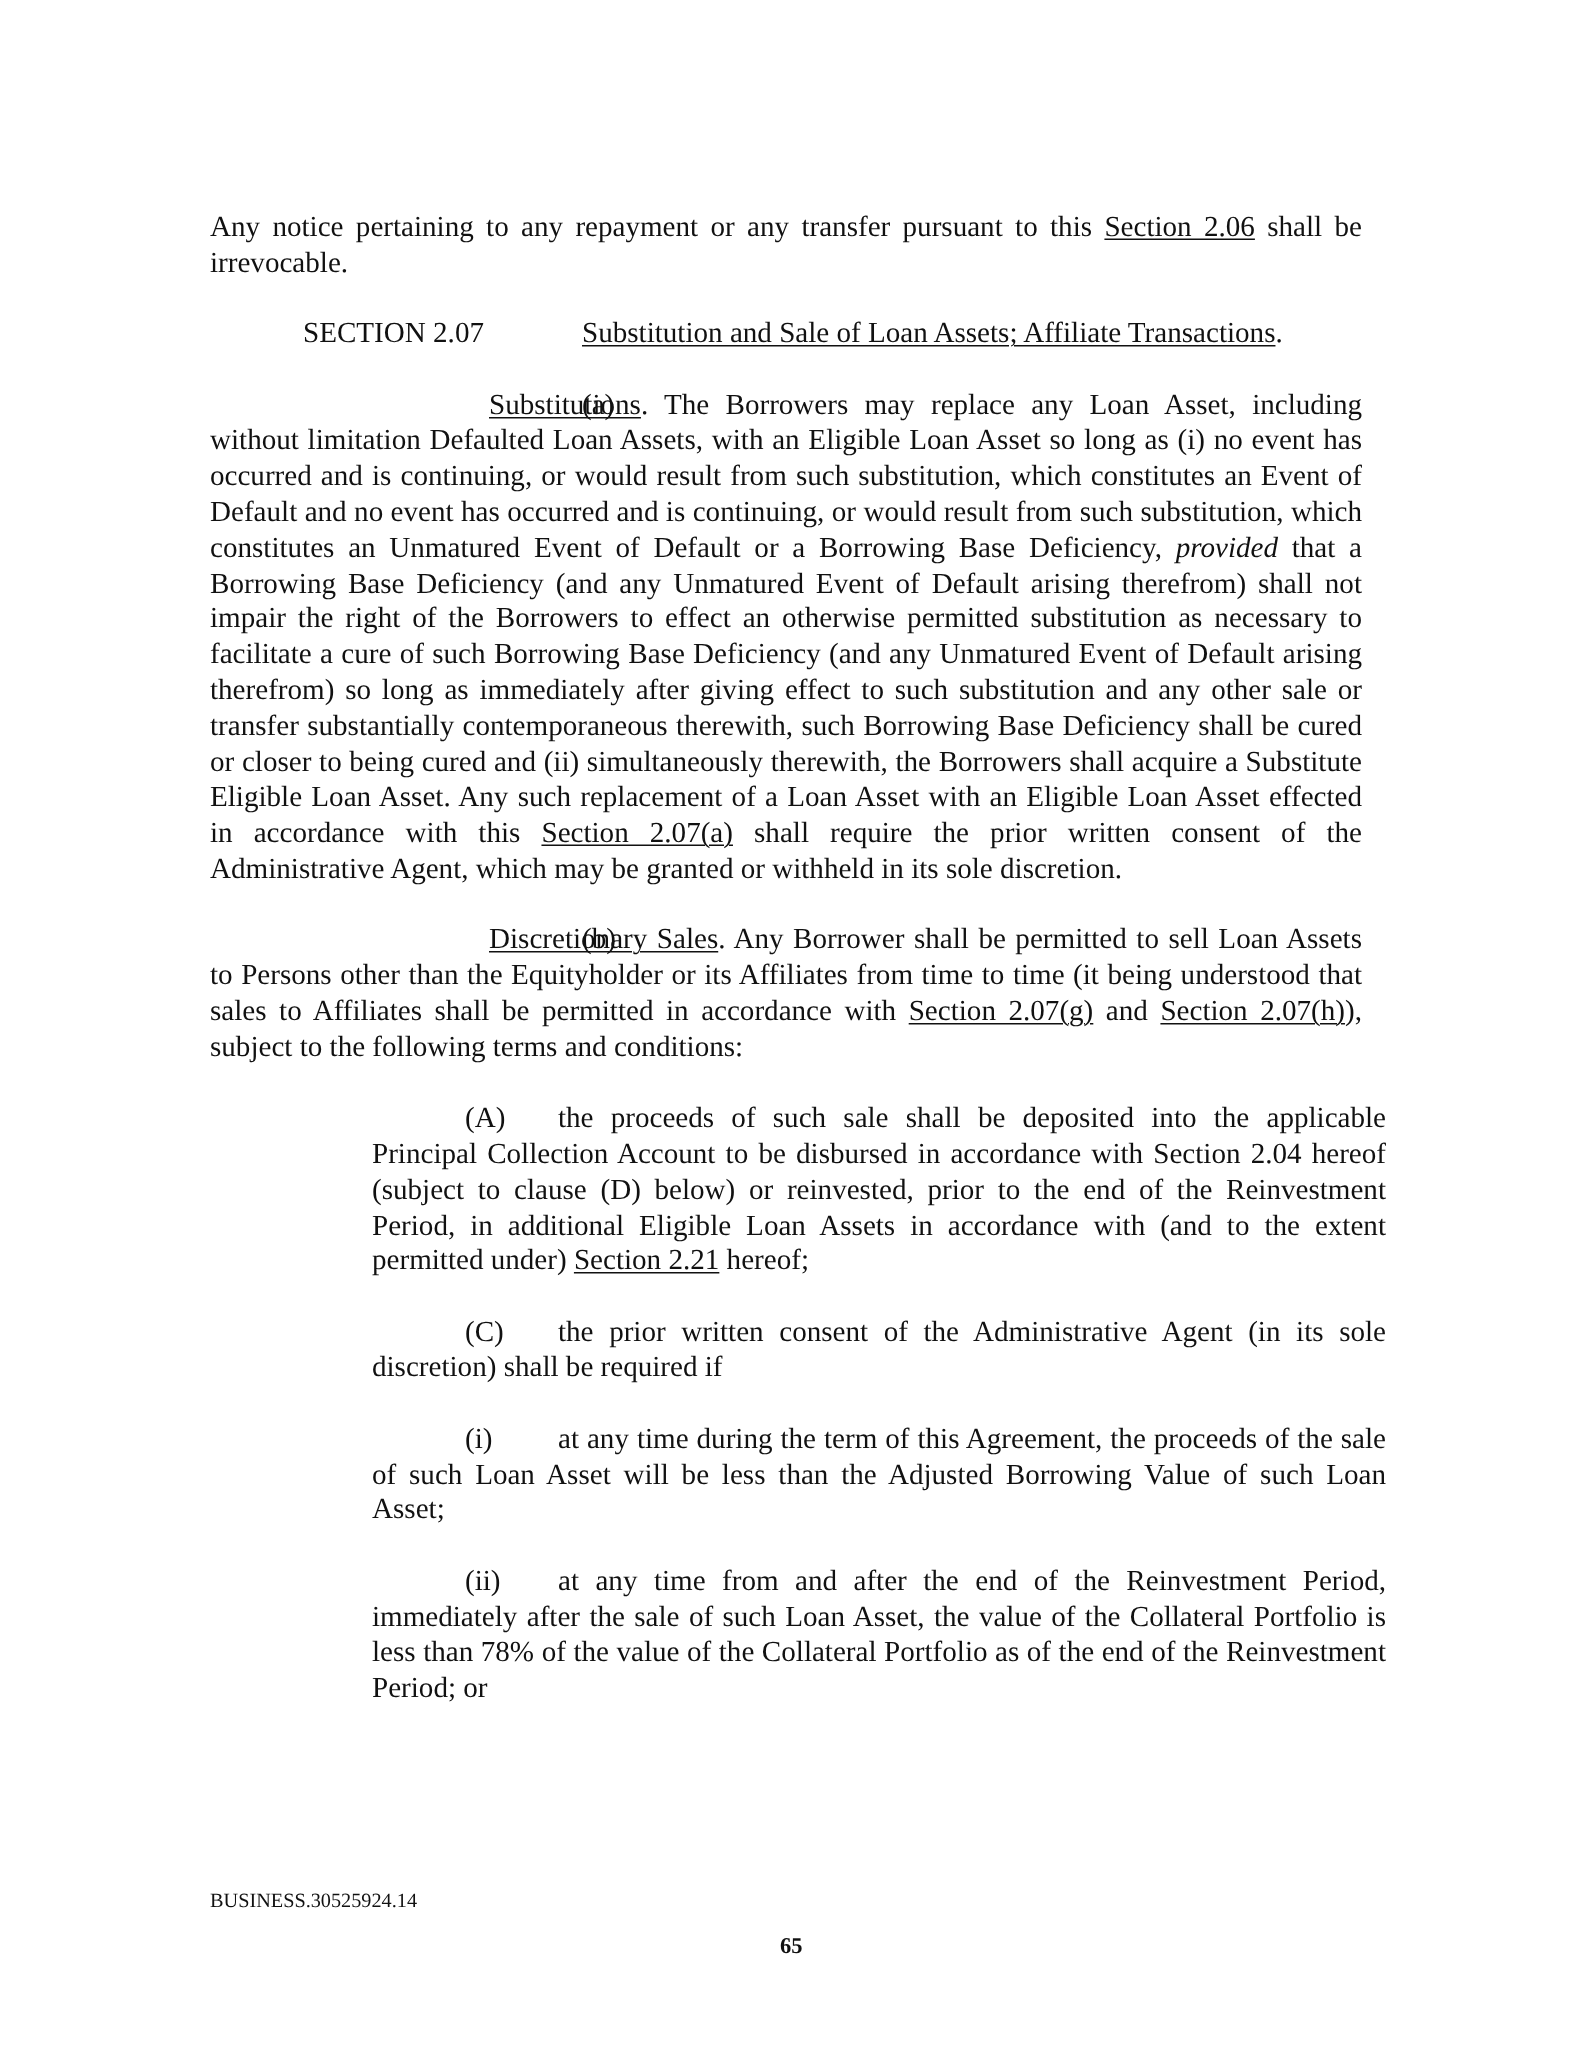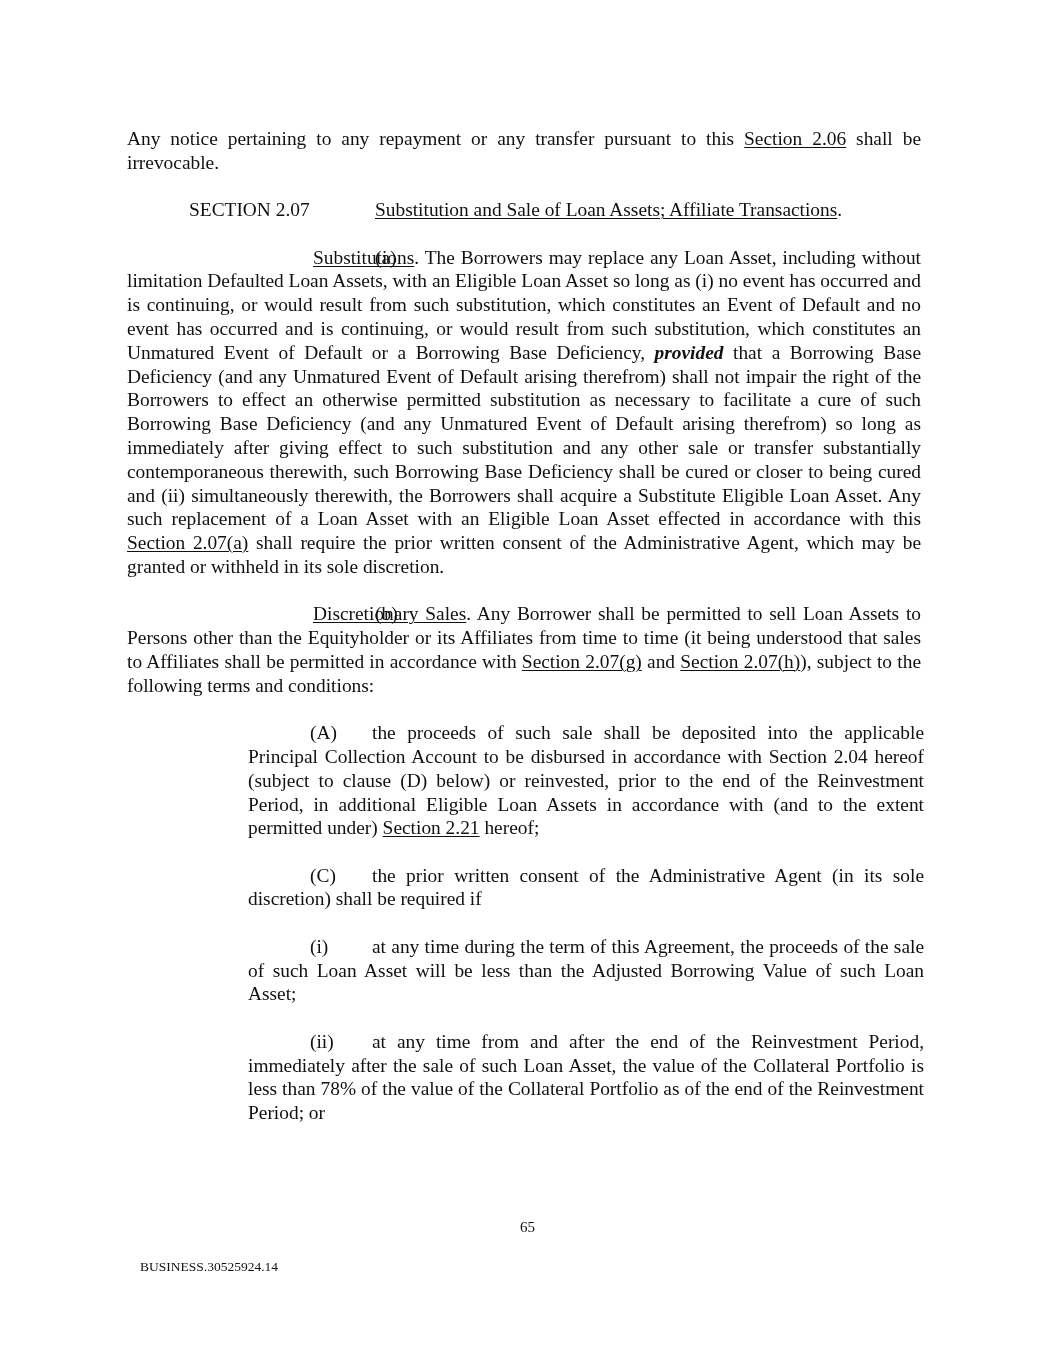--- a/index.html
+++ b/index.html
@@ -17,27 +17,27 @@
     }
     .page {
       position: absolute;
       left: 124px;
       top: 124px;
       width: 800px;
       font-size: 19.4px;
       line-height: 23.8px;
     }
     p {
-      margin: 3px;
+      margin: 16px;
       text-align: justify;
       text-align-last: left;
     }
     .gap { margin-top: 23.6px; }
     .u { text-decoration: underline; text-underline-offset: 2px; text-decoration-thickness: 1px; }
-    .i { font-style: italic; font-weight: bold; }
+    .i { font-style: italic; }
     .heading {
       padding-left: 62px;
       text-align: right;
     }
     .heading .num { display: inline-block; width: 186px; }
     .para-a .lbl, .para-b .lbl {
       display: inline-block;
       width: 62px;
     }
     .para-a, .para-b { text-indent: 124px; }
@@ -48,24 +48,25 @@
     }
     .sub .lbl {
       display: inline-block;
       width: 62px;
       text-indent: 0;
     }
     .footer-page {
       position: absolute;
       left: 0;
       width: 1055px;
-      top: 1219px;
+      top: 1290px;
       text-align: center;
       font-size: 15px;
       font-family: "Liberation Serif", "DejaVu Serif", serif;
+      font-weight: bold;
     }
     .footer-doc {
       position: absolute;
       left: 140px;
       top: 1259px;
       font-size: 13.5px;
       font-family: "Liberation Serif", "DejaVu Serif", serif;
     }
   </style>
 </head>

